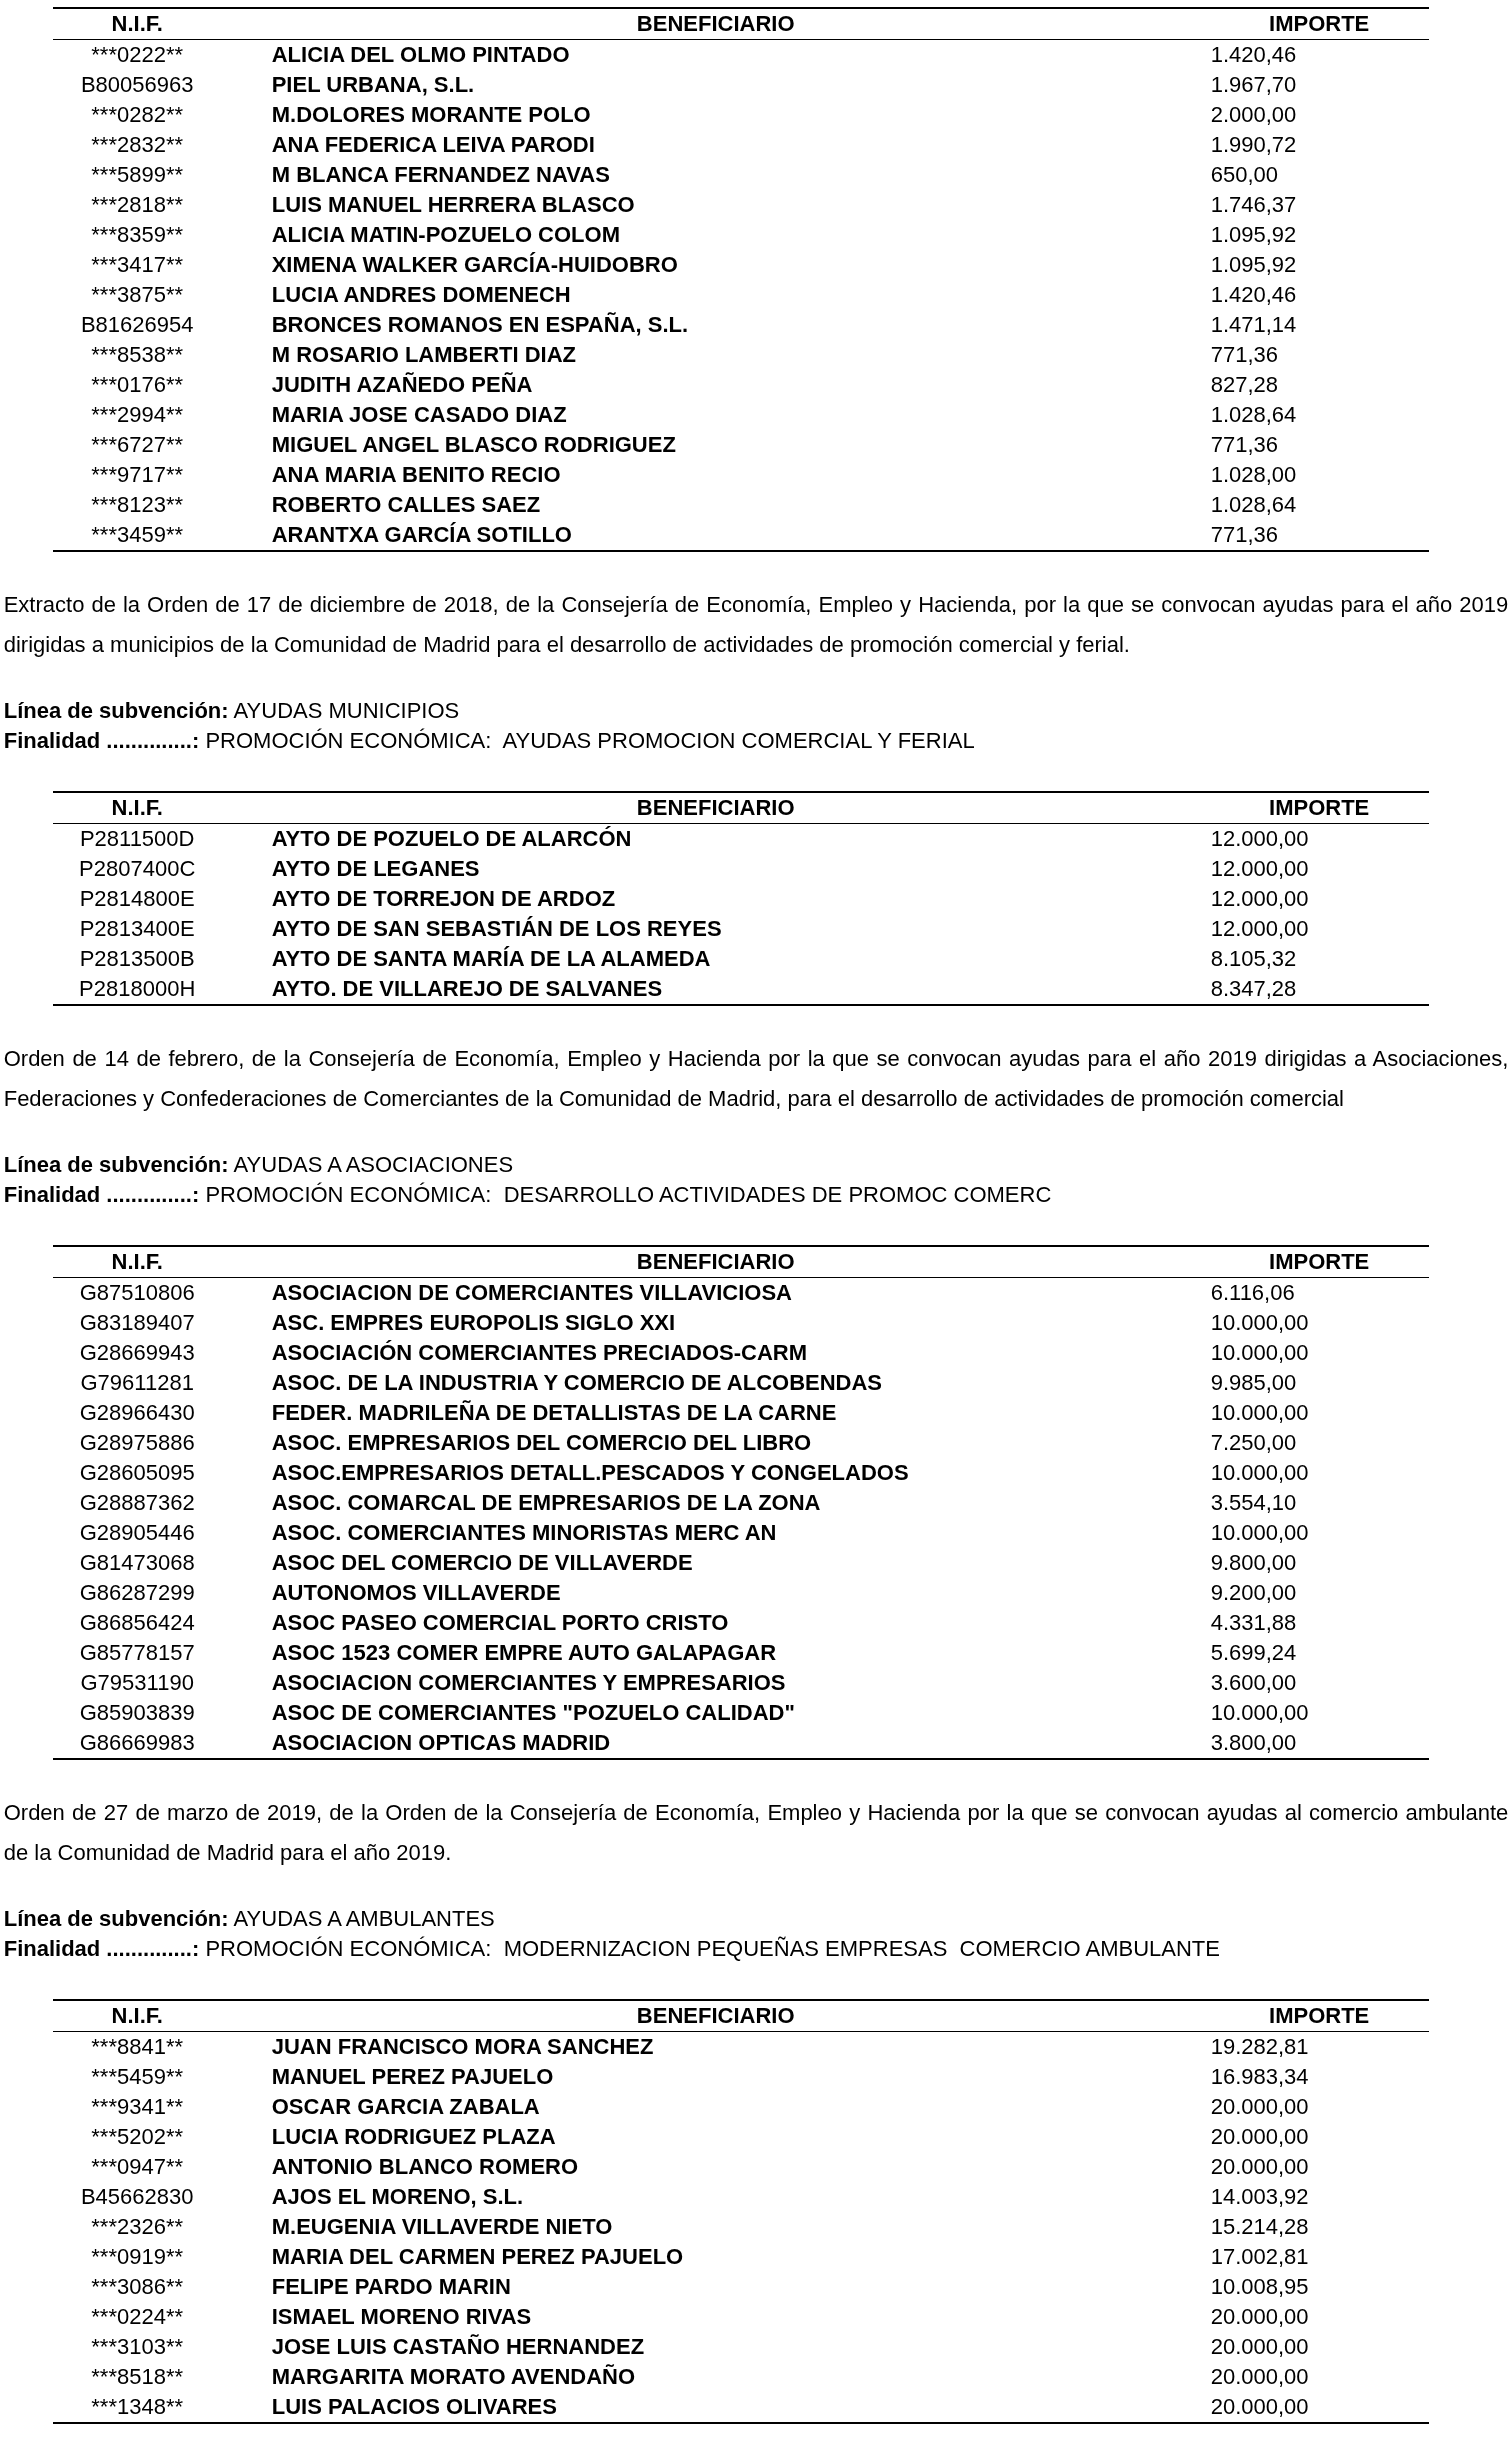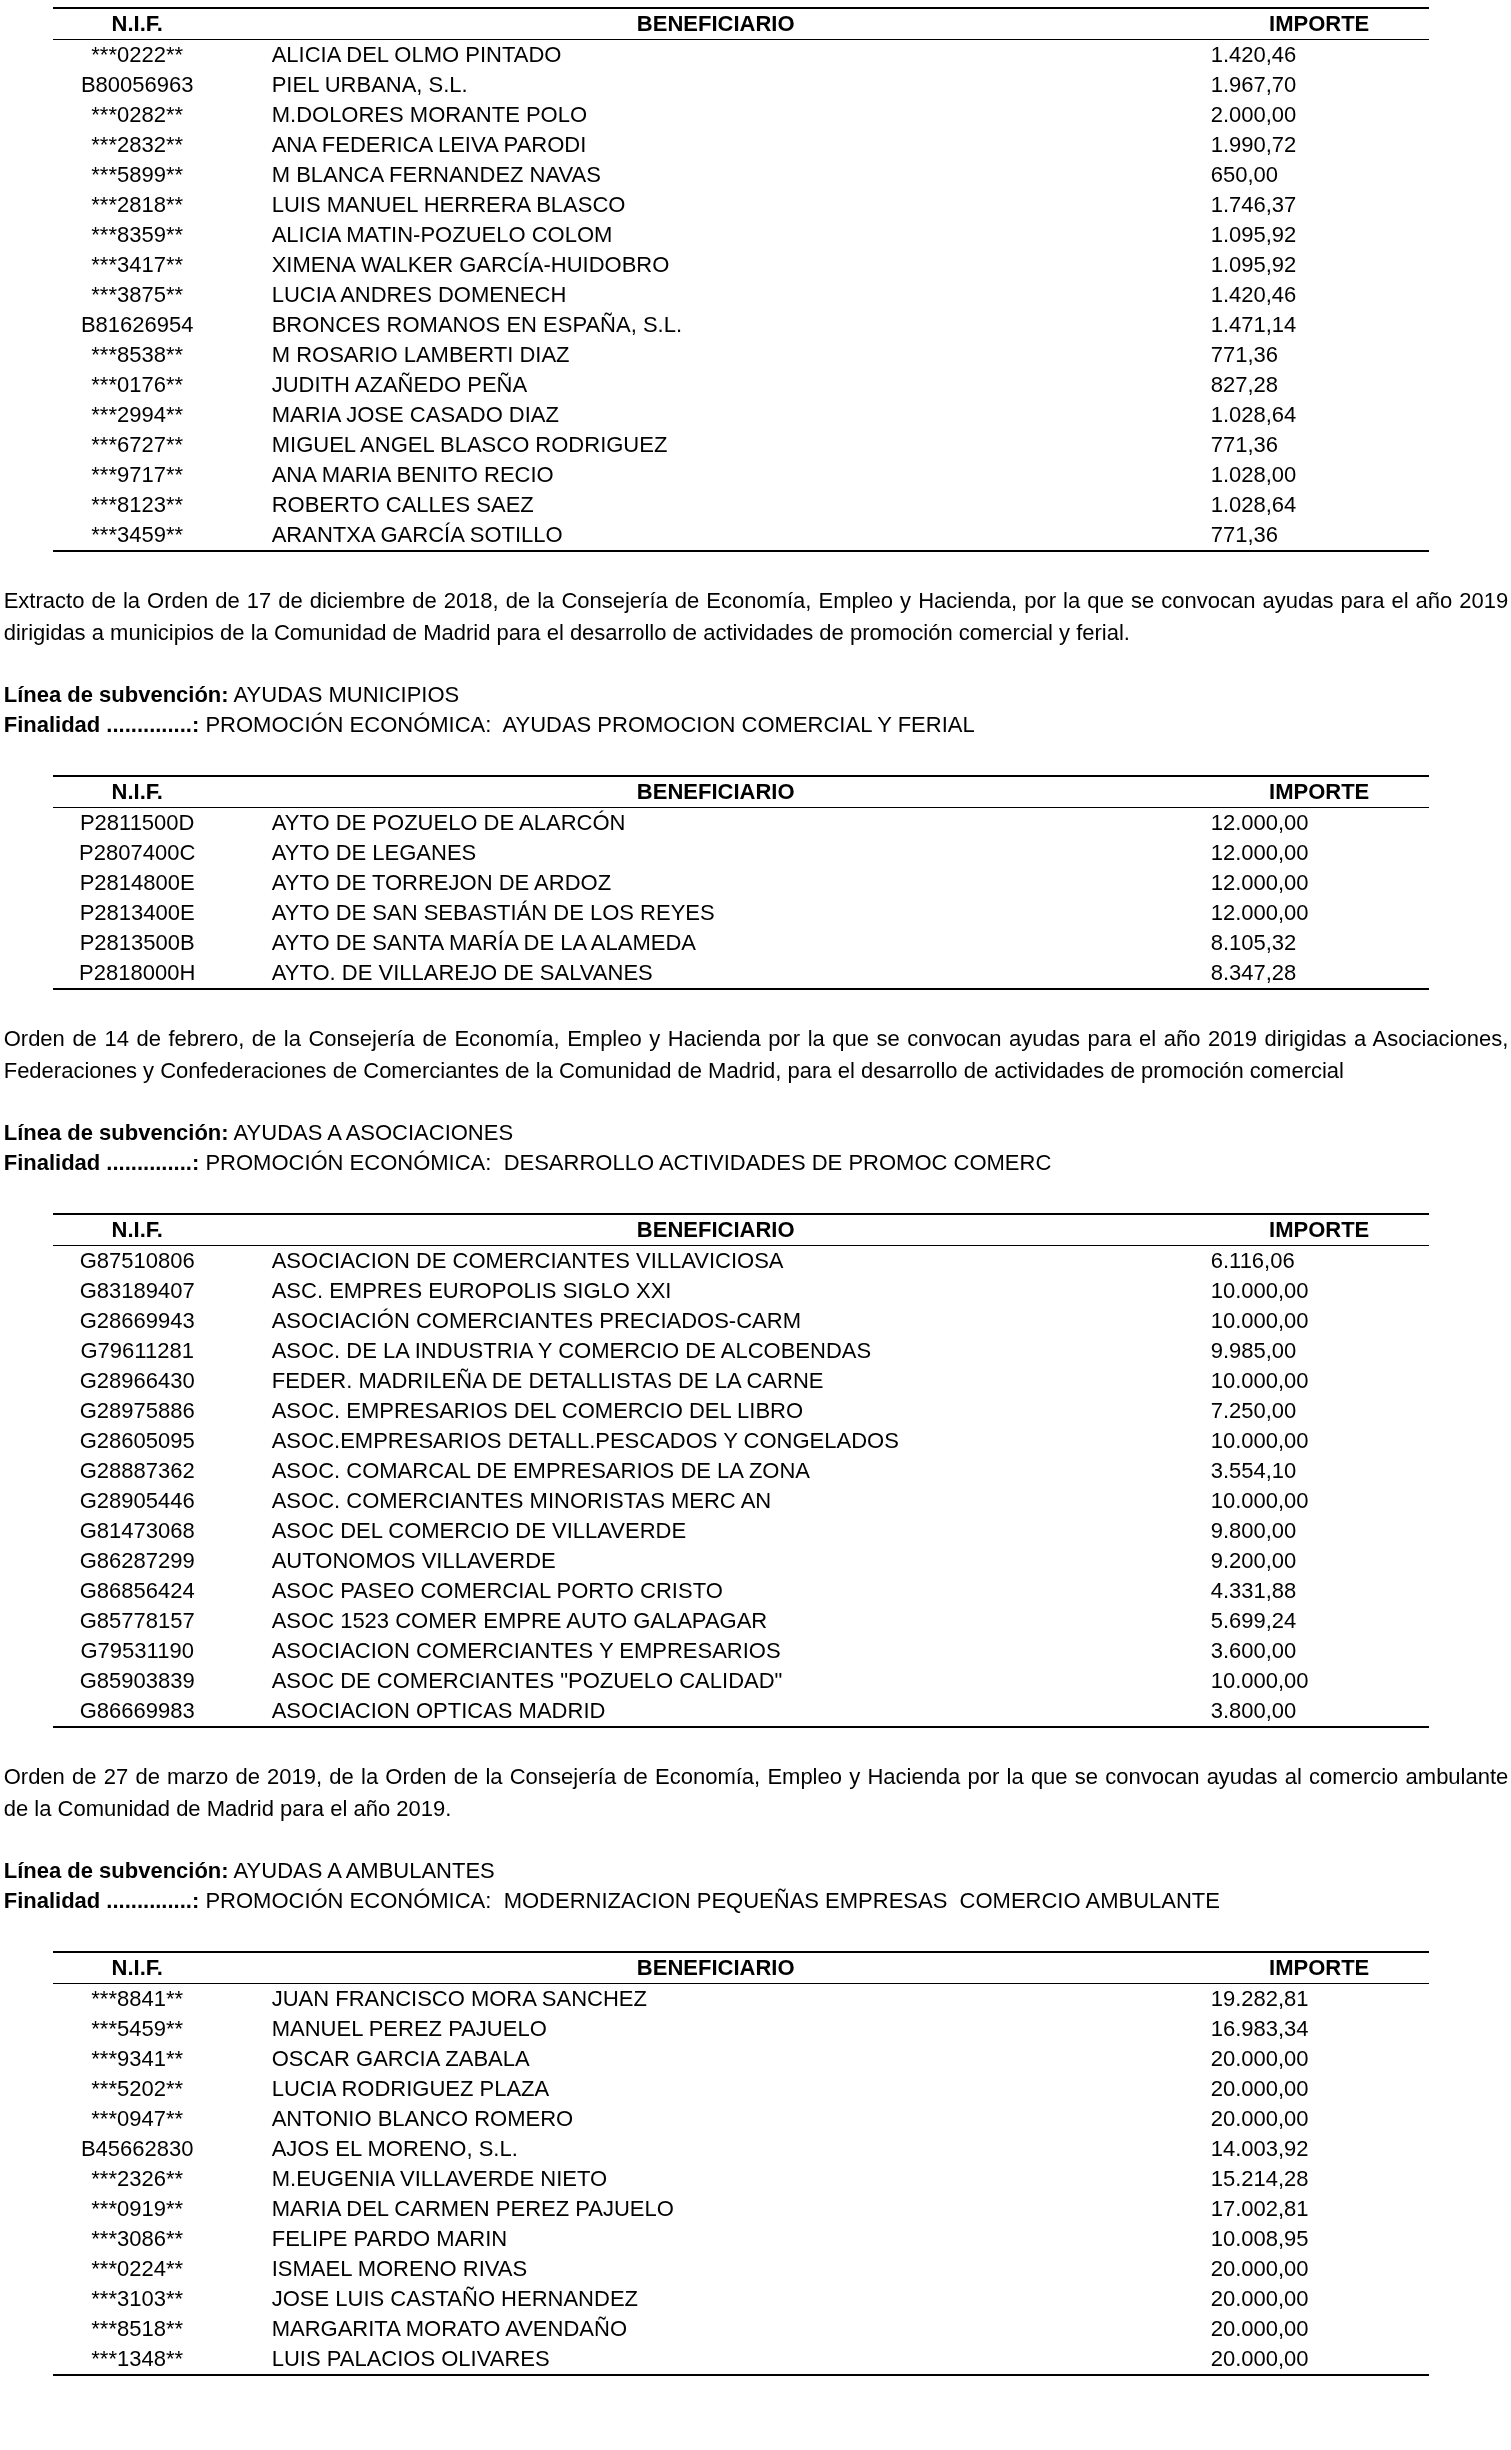--- a/index.html
+++ b/index.html
@@ -27,28 +27,28 @@
   .grants-table th, .grants-table td {
     font-size: 22px;
     line-height: 30px;
     padding-top: 0;
     padding-bottom: 0;
     vertical-align: middle;
     white-space: nowrap;
   }
   .col-nif { width: 169px; text-align: center; margin-top: 40px; }
   th.col-ben { text-align: center; }
-  td.col-ben { text-align: left; padding-left: 50px; }
+  td.col-ben { text-align: left; padding-left: 50px; font-weight: bold; }
   .col-imp { width: 219px; }
   th.col-imp { text-align: center; }
   td.col-imp { text-align: left; padding-right: 64px; }
 
   .para {
     font-size: 22px;
-    line-height: 32px;
+    line-height: 40px;
     margin: 33px 0 0 0;
     text-align: justify;
   }
   .labels { margin-top: 31px; }
   .label-line { font-size: 22px; line-height: 30px; }
   .label-bold { font-weight: bold; }
   .label-value { white-space: pre-wrap; }
 </style>
 </head>
 <body>

